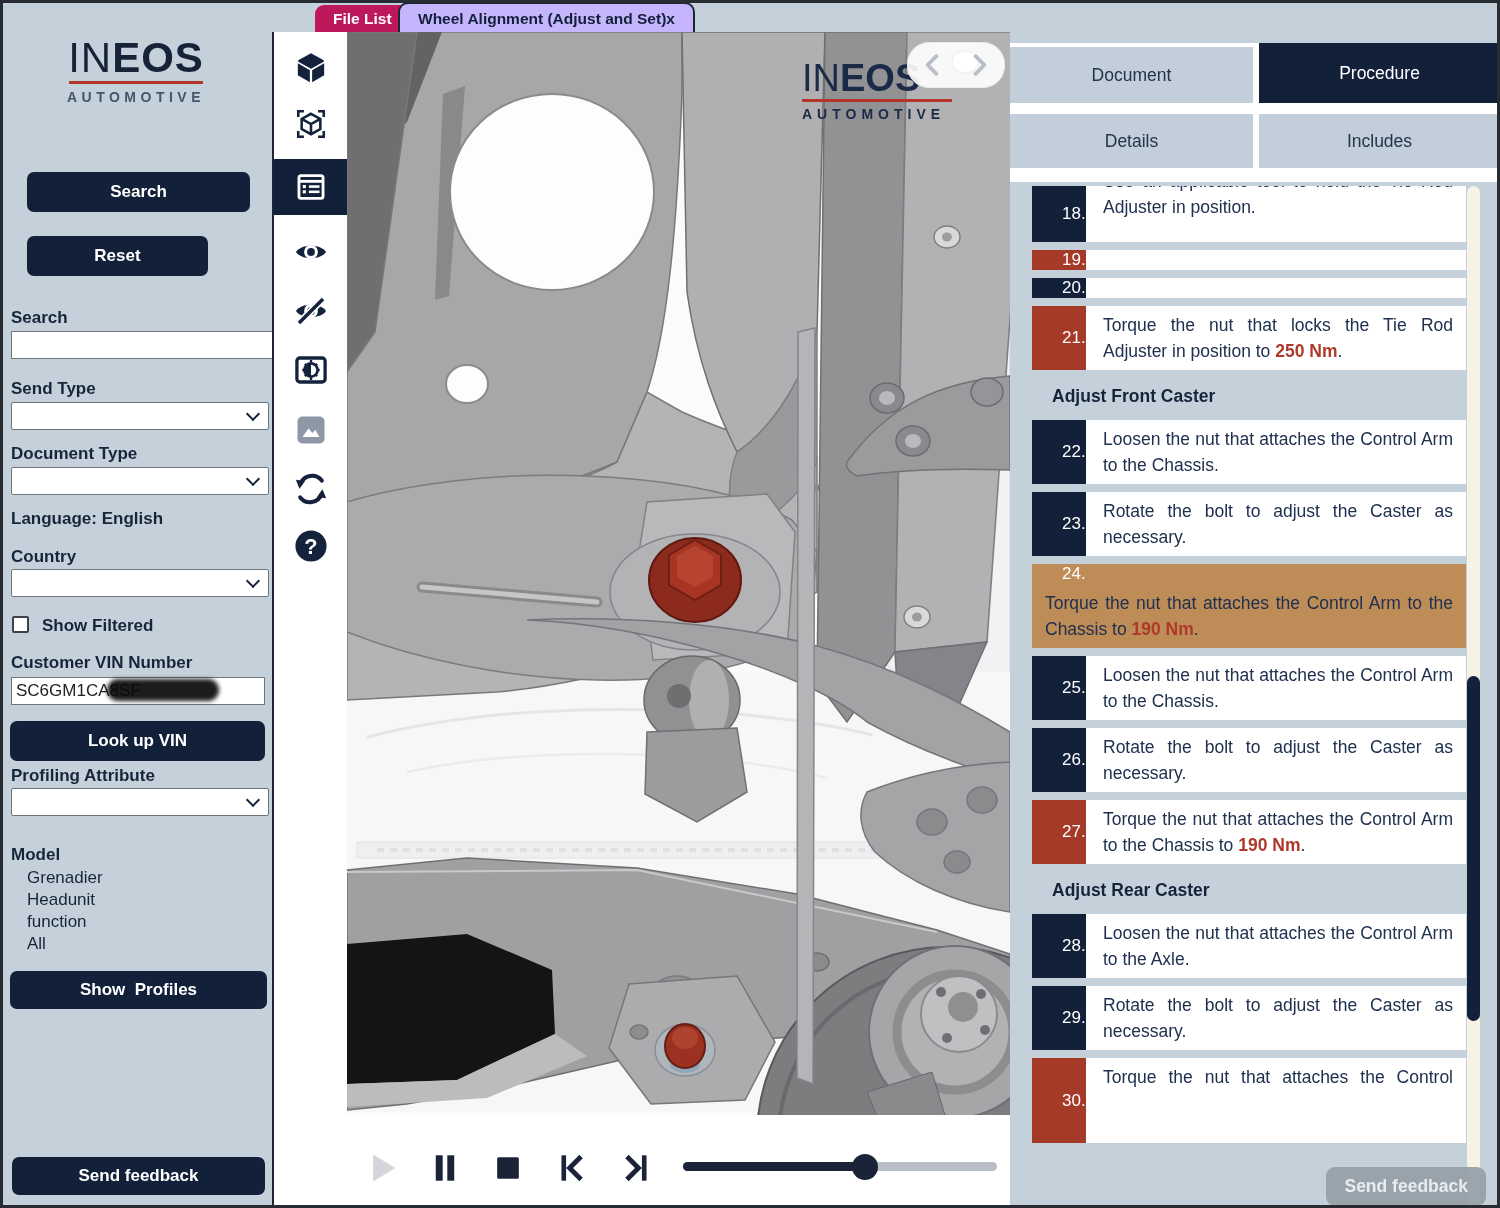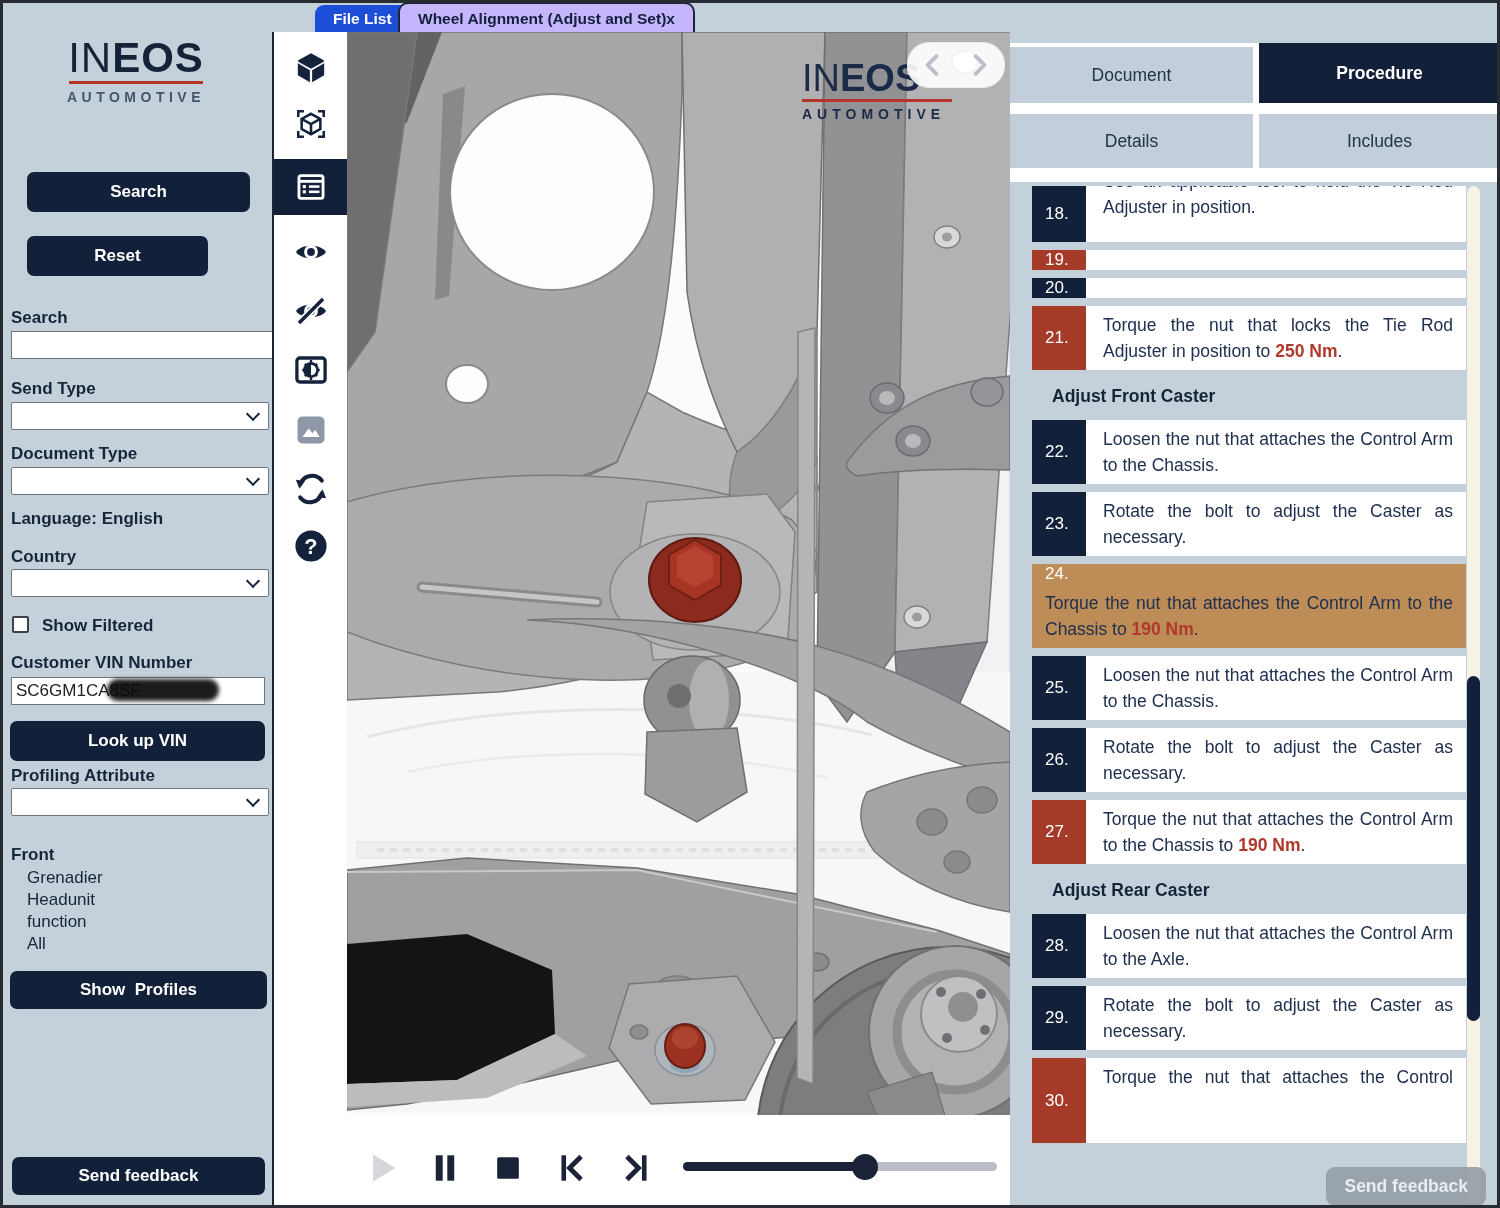--- a/index.html
+++ b/index.html
@@ -26,21 +26,21 @@
        border-right:2.6px solid #16243a;border-bottom:2.6px solid #16243a;transform:rotate(45deg);pointer-events:none;}
   .cb{position:absolute;left:12px;appearance:none;-webkit-appearance:none;width:17px;height:17px;
       background:#fff;border:2px solid #3c424c;border-radius:2px;margin:0;}
   .vinwrap{position:absolute;left:11px;top:677px;width:254px;height:28px;}
   .vinwrap input{width:100%;height:100%;border:1px solid #70757d;font-size:17px;padding:0 4px;box-sizing:border-box;font-family:"Liberation Sans",sans-serif;color:#222;}
   .redact{position:absolute;left:96px;top:2px;width:112px;height:22px;background:#0b0b0d;border-radius:11px;filter:blur(2px);opacity:.93;}
   .model-item{position:absolute;left:27px;font-size:17px;color:#17253b;}
 
   
   .tabbar{position:absolute;left:272px;top:0;width:738px;height:32px;}
-  .tab-file{position:absolute;left:43px;top:5px;height:27px;background:#1d4ed8;color:#fff;font-weight:700;
+  .tab-file{position:absolute;left:43px;top:5px;height:27px;background:#be185d;color:#fff;font-weight:700;
        font-size:15.5px;border-radius:9px 9px 0 0;display:flex;align-items:center;padding:0 18px;cursor:pointer;}
   .tab-active{position:absolute;left:126px;top:2px;height:30px;background:#c4b5fd;border:2px solid #1b2536;border-bottom:none;
        border-radius:10px 10px 0 0;display:flex;align-items:center;padding:0 18px;
        font-weight:700;font-size:15.5px;color:#13203a;cursor:pointer;}
   .tab-close{font-weight:600;color:#13203a;cursor:pointer;}
 
   
   .stage{position:absolute;left:272px;top:32px;width:738px;height:1176px;background:#fff;border-left:2px solid #1b2536;box-sizing:border-box;}
   .tool{position:absolute;left:0;width:73px;height:56px;display:flex;align-items:center;justify-content:center;cursor:pointer;}
   .tool svg{display:block;}
@@ -58,25 +58,25 @@
   .pb{position:absolute;top:20px;width:40px;height:40px;display:flex;align-items:center;justify-content:center;cursor:pointer;}
   .slider{position:absolute;left:336px;top:34px;width:314px;height:9px;background:#b8bdc6;border-radius:5px;cursor:pointer;}
   .slider .fill{width:182px;height:9px;background:#1a2338;border-radius:5px;}
   .slider .thumb{position:absolute;left:169px;top:-8px;width:26px;height:26px;border-radius:50%;background:#1a2338;}
 
   
   .rpanel{position:absolute;left:1010px;top:11px;width:490px;height:1208px;background:#c5d1da;}
   .ptabs{position:absolute;left:0;top:32px;width:490px;height:139px;background:#fff;}
   .ptab{position:absolute;display:flex;align-items:center;justify-content:center;font-size:17.5px;
         color:#243449;background:#c2cfda;cursor:pointer;}
-  .ptab.active{background:#13203a;color:#fff;font-weight:700;}
+  .ptab.active{background:#13203a;color:#fff;font-weight:400;}
   .steps{position:absolute;left:22px;top:175px;width:434px;}
   .step-row{display:flex;margin-bottom:8px;background:#fff;}
   .step-num{width:54px;min-width:54px;color:#fff;font-size:17px;display:flex;align-items:center;
-        padding-left:13px;box-sizing:border-box;margin-right:4px;}
+        padding-left:30px;box-sizing:border-box;margin-right:4px;}
   .navy .step-num{background:#13203a;}
   .red .step-num{background:#a63a28;}
   .hl{background:#bd8c57;flex-direction:column;}
   .hl .step-num{background:#bd8c57;}
   .step-text{flex:1;background:#fff;color:#20304f;font-size:17.5px;line-height:26px;padding:6px 13px;text-align:justify;}
   .hl .step-text{background:#bd8c57;}
   .torque{color:#b0392b;font-weight:700;}
   .clip-top{height:56px;overflow:hidden;}
   .clip-top .step-text{margin-top:-18px;padding-top:0;}
   .clip-bottom{height:85px;overflow:hidden;}
@@ -121,21 +121,21 @@
   <div class="vinwrap">
     <input value="SC6GM1CA8SF" style="">
     <div class="redact"></div>
   </div>
 
   <button class="btn" style="left:10px;top:721px;width:255px;height:40px;">Look up VIN</button>
 
   <div class="lbl" style="top:766px;">Profiling Attribute</div>
   <div class="selwrap" style="top:788px;"><select></select><span class="chev"></span></div>
 
-  <div class="lbl" style="top:845px;">Front</div>
+  <div class="lbl" style="top:845px;">Model</div>
   <div class="model-item" style="top:868px;">Grenadier</div>
   <div class="model-item" style="top:890px;">Headunit</div>
   <div class="model-item" style="top:912px;">function</div>
   <div class="model-item" style="top:934px;">All</div>
 
   <button class="btn pre" style="left:10px;top:971px;width:257px;height:38px;">Show  Profiles</button>
   <button class="btn" style="left:12px;top:1157px;width:253px;height:38px;">Send feedback</button>
 </aside>
 
 <div class="tabbar">

